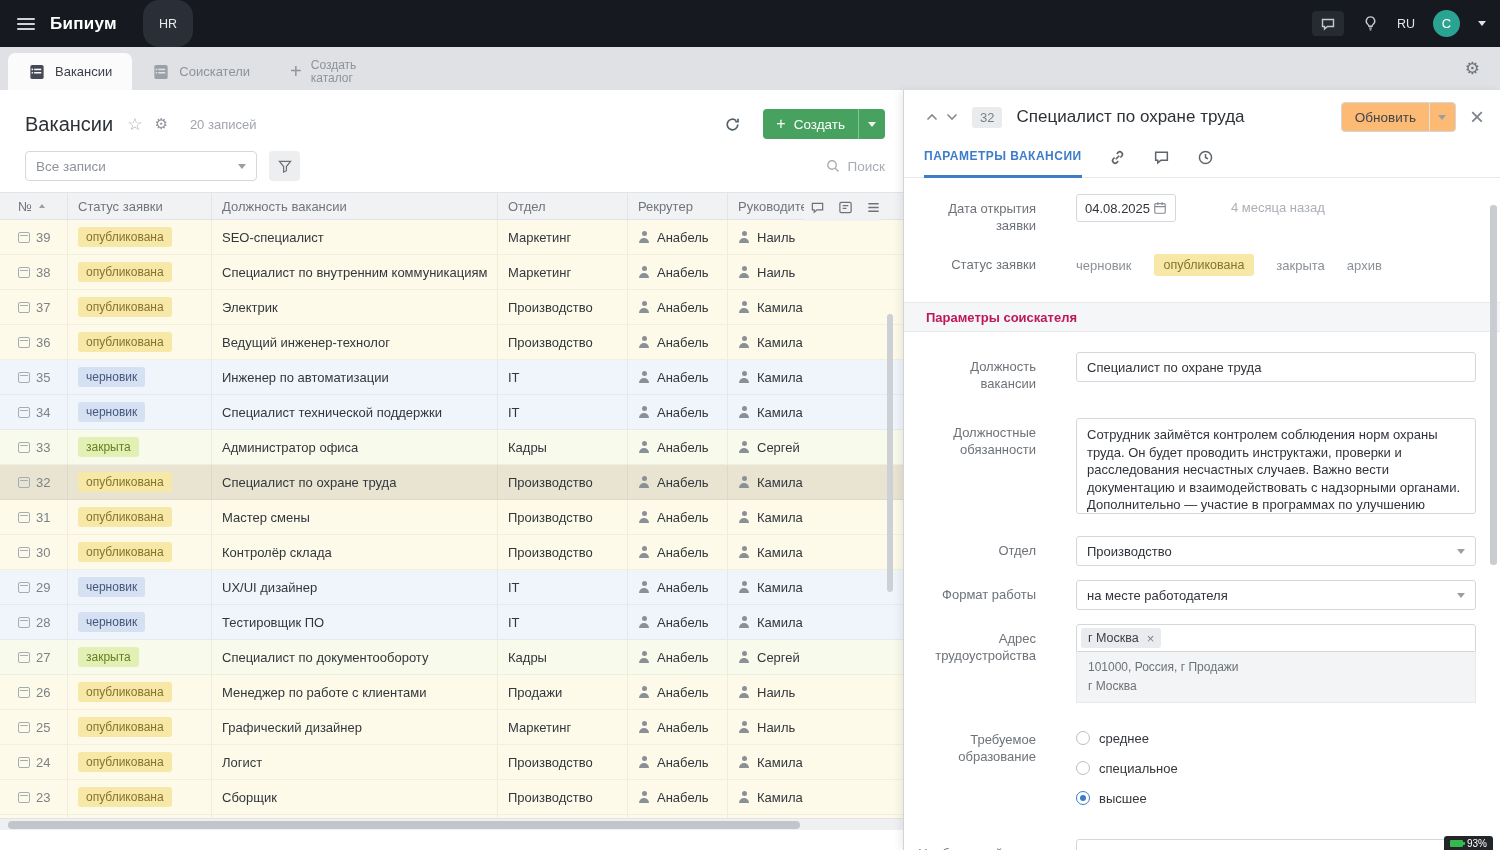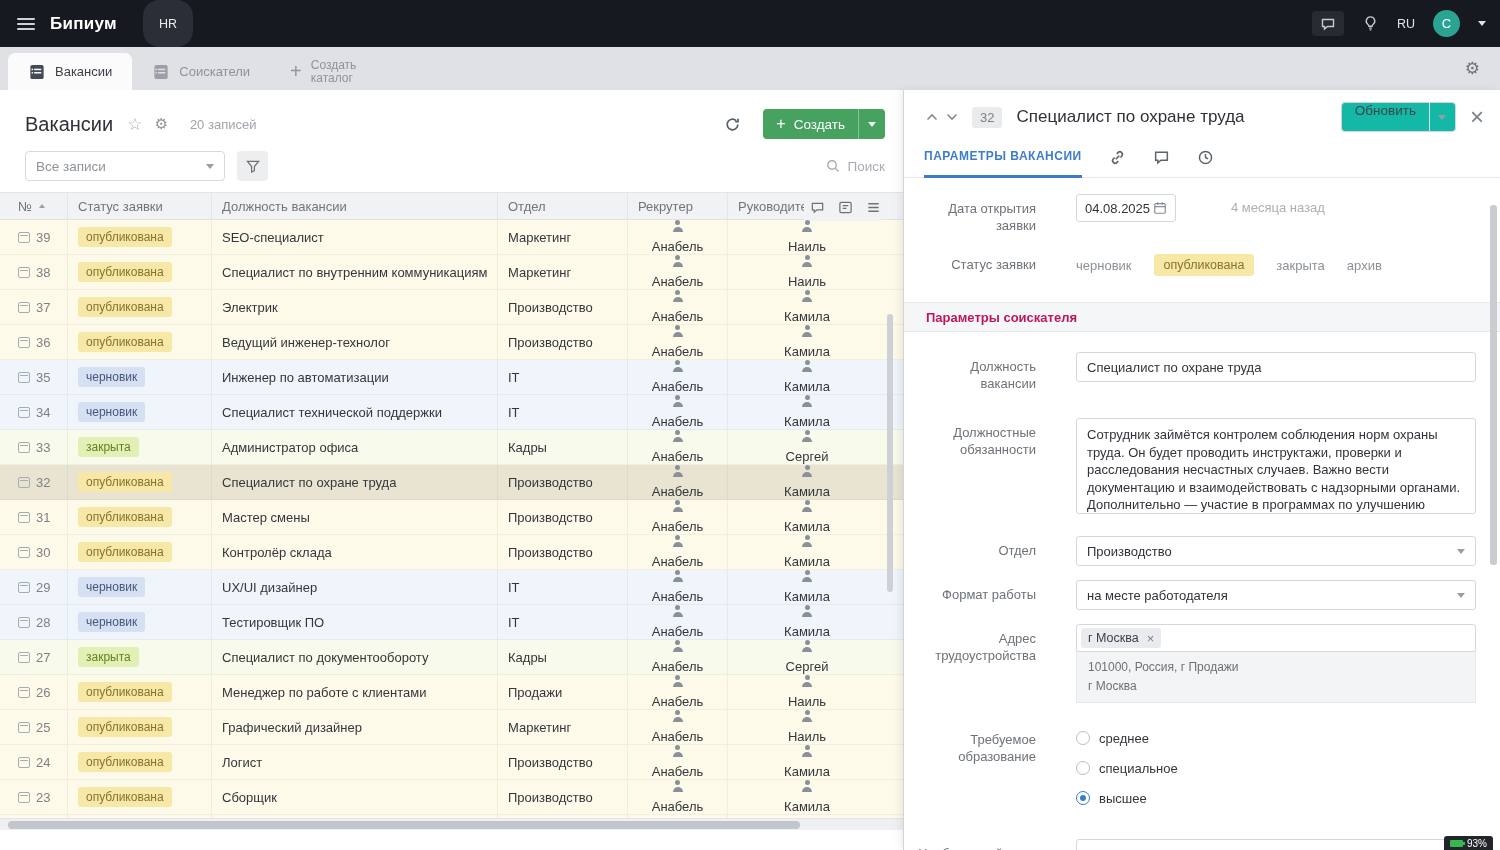--- a/index.html
+++ b/index.html
@@ -41,21 +41,21 @@
   .rec-count { font-size:13px; color:#a0a5ab; margin-left:22px; }
   .title-right { margin-left:auto; display:flex; align-items:center; gap:14px; }
   .refresh-btn { width:34px; height:30px; display:flex; align-items:center; justify-content:center; color:#51606b; cursor:pointer; }
   .btn-create { display:flex; background:#47a15f; border-radius:4px; color:#fff; height:30px; align-items:center; cursor:pointer; }
   .btn-create .main { padding:0 13px; display:flex; gap:8px; align-items:center; font-size:13.5px; }
   .btn-create .plus { font-size:16px; line-height:1; }
   .btn-create .caret-part { width:27px; height:100%; border-left:1px solid rgba(255,255,255,.35); display:flex; align-items:center; justify-content:center; }
   .btn-create .tri { border-top-color:rgba(255,255,255,.9); }
 
   .filter-row { display:flex; align-items:center; padding:8px 18px 0 25px; height:40px; }
-  .view-select { width:200px; height:30px; border:1px solid #d6d9dc; border-radius:4px; display:flex; align-items:center; padding:0 10px; font-size:13.5px; color:#8d939a; cursor:pointer; }
+  .view-select { width:232px; height:30px; border:1px solid #d6d9dc; border-radius:4px; display:flex; align-items:center; padding:0 10px; font-size:13.5px; color:#8d939a; cursor:pointer; }
   .view-select .tri { margin-left:auto; }
   .filter-btn { width:31px; height:30px; background:#eceef0; border-radius:4px; margin-left:12px; display:flex; align-items:center; justify-content:center; color:#6d7278; cursor:pointer; }
   .search-box { margin-left:auto; display:flex; align-items:center; gap:8px; color:#a8adb4; font-size:13.5px; cursor:text; }
 
   
   .vtable { margin-top:10px; position:relative; }
   .thead { display:flex; height:28px; background:#f0f2f4; border-top:1px solid #e2e4e7; border-bottom:1px solid #e0e2e5; position:relative; }
   .th { display:flex; align-items:center; padding:0 10px; font-size:13px; color:#70767c; border-right:1px solid #e3e5e8; overflow:hidden; white-space:nowrap; cursor:pointer; }
   .sort-up { width:0; height:0; border-left:3.5px solid transparent; border-right:3.5px solid transparent; border-bottom:4.5px solid #9aa0a6; margin-left:7px; }
   .thead-icons { position:absolute; right:22px; top:0; height:28px; display:flex; align-items:center; gap:13px; color:#6d7278; background:#f0f2f4; padding-left:6px; }
@@ -68,21 +68,21 @@
   .c-rec { width:100px; }
   .c-mgr { width:158px; }
 
   .trow { display:flex; height:35px; border-bottom:1px solid rgba(0,0,0,.045); cursor:pointer; }
   .trow.published { background:#fdfaea; }
   .trow.draft { background:#f0f5fb; }
   .trow.closed { background:#f8fbeb; }
   .trow.selected { background:#e9e4d2; }
   .td { display:flex; align-items:center; padding:0 10px; font-size:13px; color:#33373c; border-right:1px solid rgba(0,0,0,.05); overflow:hidden; white-space:nowrap; }
   .td.c-num { gap:6px; color:#7c8288; padding-left:18px; }
-  .td.c-rec, .td.c-mgr { gap:7px;flex-direction:column; }
+  .td.c-rec, .td.c-mgr { gap:7px; }
 
   .badge { padding:3px 8px; border-radius:3px; font-size:12px; white-space:nowrap; }
   .badge-published { background:#f7e8a8; color:#85752c; }
   .badge-draft { background:#d6e0f3; color:#44587c; }
   .badge-closed { background:#e2f0b6; color:#66801f; }
 
   .trow.partial { height:11px; overflow:hidden; border-bottom:none; }
   .trow.partial .td { align-items:flex-start; padding-top:3px; }
 
   .cal { width:12px; height:11px; border:1px solid #a6acb3; border-radius:2px; position:relative; display:inline-block; flex:none; }
@@ -95,21 +95,21 @@
   .h-scroll { position:absolute; left:0; right:0; top:728px; height:12px; background:#eef0f2; border-top:1px solid #e2e4e7; }
   .h-thumb { position:absolute; left:8px; top:2px; height:8px; width:792px; background:#c2c5c9; border-radius:4px; cursor:pointer; }
 
   
   .detail-panel { position:absolute; top:90px; left:903px; width:597px; height:760px; background:#fff; border-left:1px solid #d0d3d7; box-shadow:-3px 0 8px rgba(0,0,0,.07); }
   .detail-header { display:flex; align-items:center; height:48px; padding:6px 16px 0 18px; }
   .nav-arrow { display:flex; color:#858b92; cursor:pointer; padding:4px; }
   .rec-id { background:#e9ebed; border-radius:3px; padding:3px 8px; font-size:13px; color:#7b8087; margin:0 14px 0 10px; }
   .detail-title { font-size:17px; color:#2e3237; white-space:nowrap; overflow:hidden; }
   .detail-header-right { margin-left:auto; display:flex; align-items:center; gap:14px; }
-  .btn-update { display:flex; background:#14b8a6; border:1px solid #d3d6da; border-radius:4px; height:30px; color:#3f454b; cursor:pointer; }
+  .btn-update { display:flex; background:#fdba74; border:1px solid #d3d6da; border-radius:4px; height:30px; align-items:center; color:#3f454b; cursor:pointer; }
   .btn-update .main { padding:0 13px; font-size:13.5px; }
   .btn-update .caret-part { width:26px; height:100%; border-left:1px solid #e0e3e6; display:flex; align-items:center; justify-content:center; }
   .close-x { font-size:24px; color:#7d838a; line-height:1; cursor:pointer; }
 
   .detail-tabs { display:flex; align-items:center; height:40px; padding:0 20px; border-bottom:1px solid #e6e8ea; }
   .ptab { height:40px; display:flex; align-items:center; border-bottom:3px solid #3d7cc9; color:#3d7cc9; font-size:12px; font-weight:bold; letter-spacing:.5px; cursor:pointer; }
   .tab-icon { margin-left:27px; color:#5d646b; display:flex; cursor:pointer; }
 
   .detail-body { height:672px; overflow:hidden; padding-top:16px; position:relative; }
   .f-row { display:flex; align-items:flex-start; margin-bottom:18px; }

